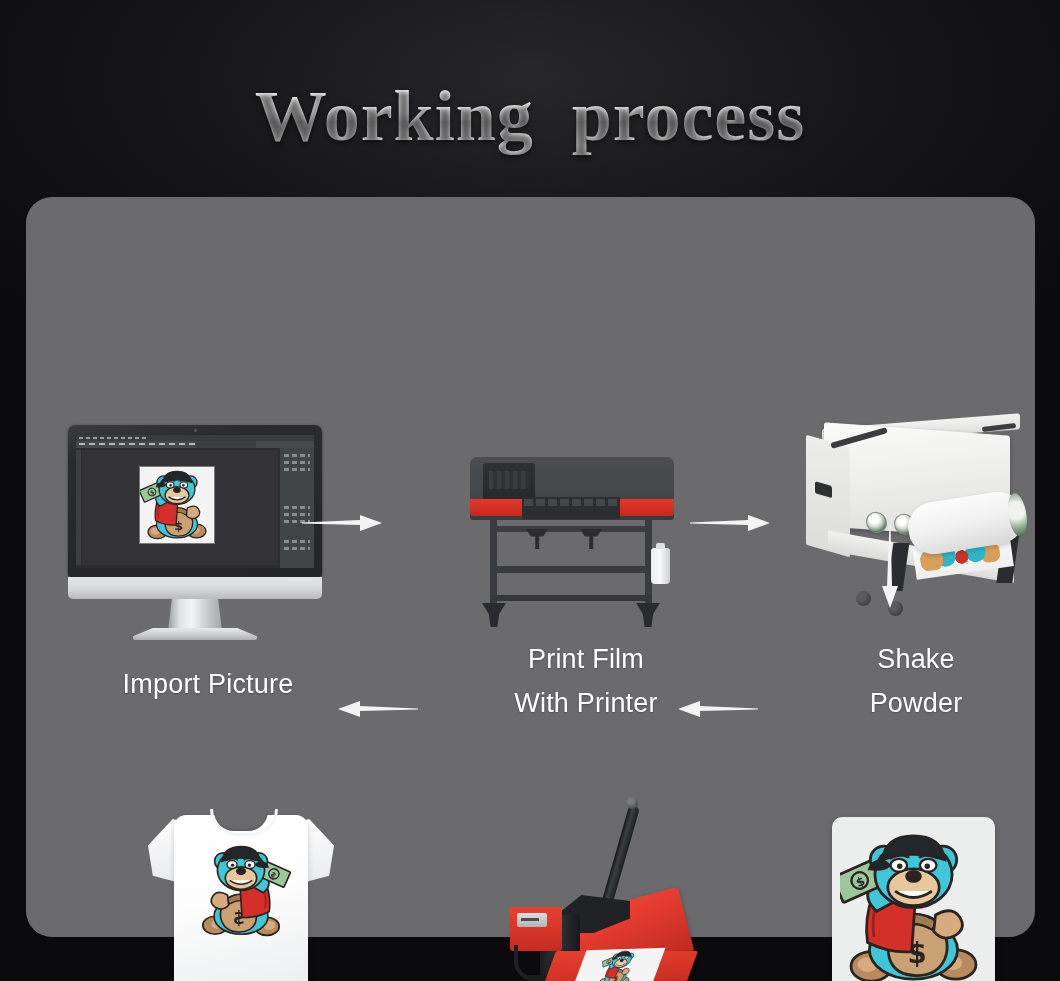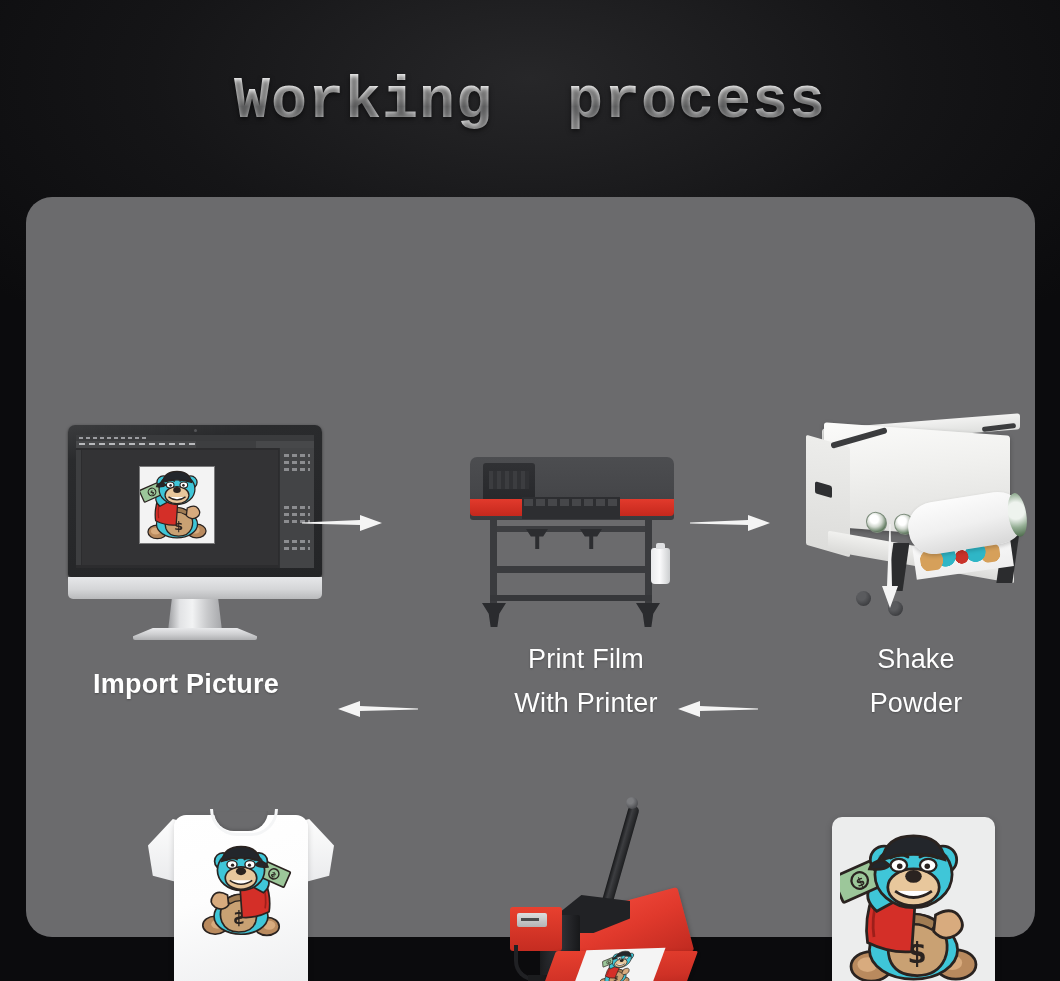--- a/index.html
+++ b/index.html
@@ -27,22 +27,22 @@
 
   
   #title-wrap {
     position: absolute;
     top: 26px; left: 0; right: 0;
     text-align: center;
     height: 140px;
   }
   #page-title {
     display: inline-block;
-    font-family: Liberation Mono, monospace;
-    font-size: 60px;
+    font-family: Liberation Serif, serif;
+    font-size: 72px;
     font-weight: bold;
     letter-spacing: 1px;
     line-height: 1.18;
     background: linear-gradient(180deg,
         #ffffff 0%, #fdfdfd 28%, #efefef 46%,
         #b9babc 57%, #d9dadb 70%, #f2f2f3 84%, #c9cacb 100%);
     -webkit-background-clip: text;
     background-clip: text;
     color: transparent;
     -webkit-text-fill-color: transparent;
@@ -427,21 +427,21 @@
     border: 3px solid #f4f5f6;
     border-top: none;
     border-radius: 0 0 31px 31px;
   }
   #shirt-art { left: 36px; top: 38px; width: 114px; height: 100px; background: transparent; box-shadow: none; }
 
   
   .bear { width: 100%; height: 100%; display: block; }
 
   
-  #cap-1 { left: 39px;  top: 466px; width: 242px; font-weight: bold; }
+  #cap-1 { left: 61px;  top: 466px; width: 242px; }
   #cap-2 { left: 442px; top: 441px; width: 236px; }
   #cap-3 { left: 790px; top: 441px; width: 200px; }
 </style>
 </head>
 <body>
 
 <div id="backdrop"></div>
 
 <div id="title-wrap">
   <h1 id="page-title">Working  process</h1>

